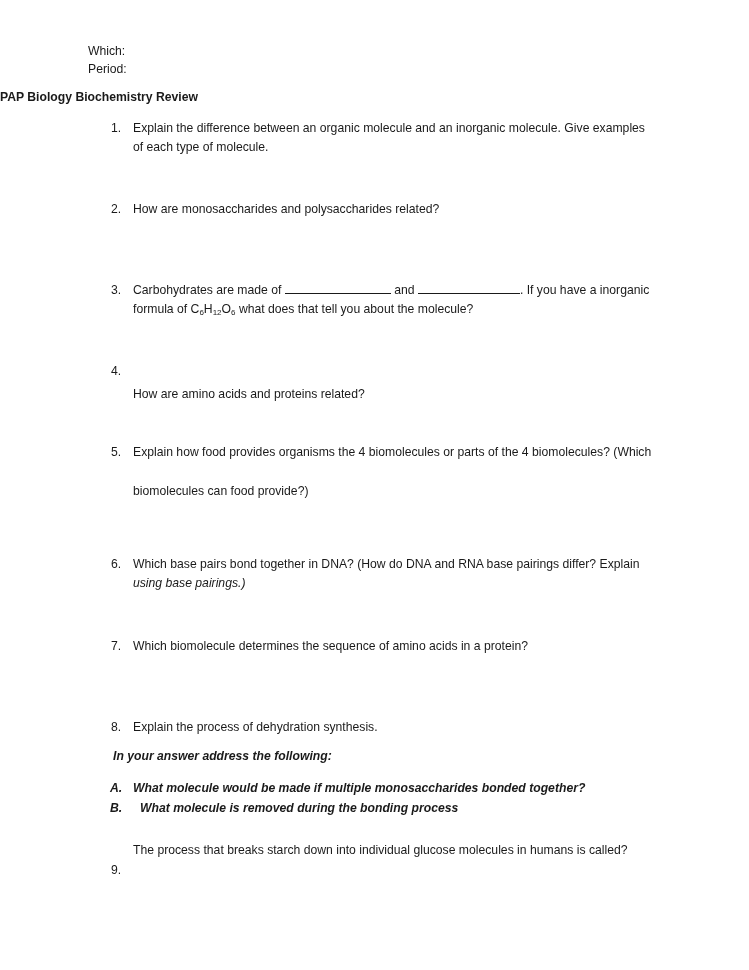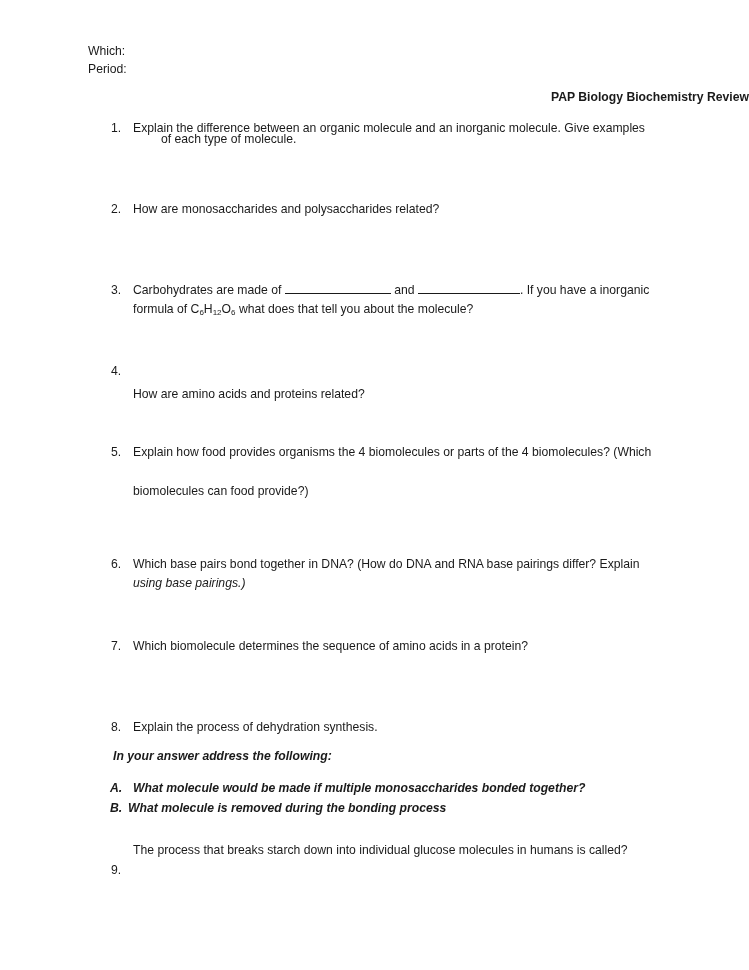--- a/index.html
+++ b/index.html
@@ -13,21 +13,21 @@
       position: relative;
       overflow: hidden;
       font-family: "Liberation Sans", "DejaVu Sans", sans-serif;
       color: #1a1a1a;
       font-size: 12.2px;
       line-height: 19px;
     }
     .abs { position: absolute; white-space: nowrap; }
     .title {
       font-weight: bold;
-      left: 0; width: 749px; text-align: right;
+      left: 0; width: 749px; text-align: left;
     }
     .num { left: 111px; }
     .qtext { left: 133px; }
     .italic-bold { font-style: italic; font-weight: bold; }
     .blank {
       display: inline-block;
       border-bottom: 1px solid #1a1a1a;
       height: 12px;
       vertical-align: baseline;
     }
@@ -36,21 +36,21 @@
 </head>
 <body>
 
 <div class="abs" style="left:88px; top:42px;">Which:</div>
 <div class="abs" style="left:88px; top:60px;">Period:</div>
 <div class="abs title" style="top:88px;">PAP Biology Biochemistry Review</div>
 
 <div>
   <div class="abs num" style="top:119px;">1.</div>
   <div class="abs qtext" style="top:119px;">Explain the difference between an organic molecule and an inorganic molecule.  Give examples</div>
-  <div class="abs qtext" style="top:130px;margin-left:28px;">of each type of molecule.</div>
+  <div class="abs qtext" style="top:138px;">of each type of molecule.</div>
 </div>
 
 <div>
   <div class="abs num" style="top:200px;">2.</div>
   <div class="abs qtext" style="top:200px;">How are monosaccharides and polysaccharides related?</div>
 </div>
 
 <div>
   <div class="abs num" style="top:281px;">3.</div>
   <div class="abs qtext" style="top:281px;">
@@ -84,19 +84,19 @@
   <div class="abs qtext" style="top:637px;">Which biomolecule determines the sequence of amino acids in a protein?</div>
 </div>
 
 <div>
   <div class="abs num" style="top:718px;">8.</div>
   <div class="abs qtext" style="top:718px;">Explain the process of dehydration synthesis.</div>
   <div class="abs italic-bold" style="left:113px; top:747px;">In your answer address the following:</div>
   <div class="abs italic-bold" style="left:110px; top:779px;">A.</div>
   <div class="abs italic-bold" style="left:133px; top:779px;">What molecule would be made if multiple monosaccharides bonded together?</div>
   <div class="abs italic-bold" style="left:110px; top:799px;">B.</div>
-  <div class="abs italic-bold" style="left:128px; top:799px;font-style:italic;">What molecule is removed during the bonding process</div>
+  <div class="abs italic-bold" style="left:140px; top:799px;font-style:italic;">What molecule is removed during the bonding process</div>
 </div>
 
 <div>
   <div class="abs num" style="top:861px;">9.</div>
   <div class="abs qtext" style="top:841px;">The process that breaks starch down into individual glucose molecules in humans is called?</div>
 </div>
 
 </body></html>

